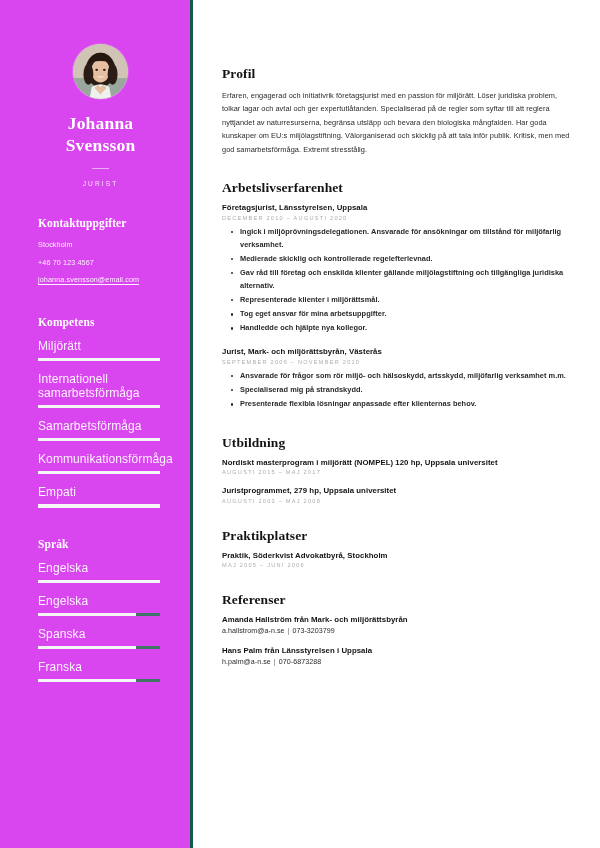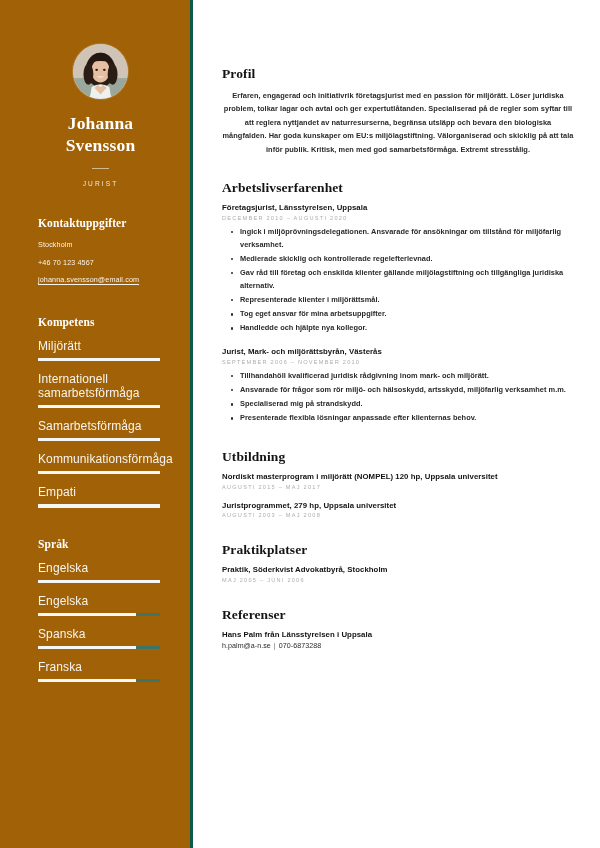--- a/index.html
+++ b/index.html
@@ -19,21 +19,21 @@
     height: 848px;
     background: #ffffff;
     display: flex;
   }
 
   
   .sidebar {
     position: relative;
     width: 193px;
     min-width: 193px;
-    background: #a16207;
+    background: #d946ef;
     color: #ffffff;
     padding: 0;
     box-sizing: border-box;
   }
   .sidebar::after {
     content: "";
     position: absolute;
     top: 0; right: 0; bottom: 0;
     width: 3px;
     background: #0f5b4a;
@@ -143,22 +143,21 @@
     margin: 0 0 7px 0;
     letter-spacing: 0.1px;
   }
   .section { margin-bottom: 15px; margin-top: 24px; }
   .profile-text {
     font-size: 7.4px;
     line-height: 1.82;
     color: #2a2a2a;
     letter-spacing: 0.05px;
     margin: 0;
-    text-align: center;
-    font-weight: bold;
+    text-align: left;
   }
   .job-title {
     font-size: 7.8px;
     font-weight: 700;
     color: #121212;
     margin: 0 0 2.5px 0;
     letter-spacing: 0.05px;
   }
   .job-dates {
     font-size: 5.6px;
@@ -347,21 +346,20 @@
           <li>Representerade klienter i miljörättsmål.</li>
           <li>Tog eget ansvar för mina arbetsuppgifter.</li>
           <li>Handledde och hjälpte nya kollegor.</li>
         </ul>
       </div>
 
       <div class="exp-block">
         <div class="job-title">Jurist, Mark- och miljörättsbyrån, Västerås</div>
         <div class="job-dates">SEPTEMBER 2006 – NOVEMBER 2010</div>
         <ul class="bullets">
-          <li>Tillhandahöll kvalificerad juridisk rådgivning inom mark- och miljörätt.</li>
           <li>Ansvarade för frågor som rör miljö- och hälsoskydd, artsskydd, miljöfarlig verksamhet m.m.</li>
           <li>Specialiserad mig på strandskydd.</li>
           <li>Presenterade flexibla lösningar anpassade efter klienternas behov.</li>
         </ul>
       </div>
     </section>
 
     <section class="section">
       <h2 class="main-heading">Utbildning</h2>
 
@@ -379,20 +377,26 @@
       <h2 class="main-heading">Praktikplatser</h2>
       <div class="entry">
         <div class="job-title">Praktik, Söderkvist Advokatbyrå, Stockholm</div>
         <div class="job-dates">MAJ 2005 – JUNI 2006</div>
       </div>
     </section>
 
     <section class="section">
       <h2 class="main-heading">Referenser</h2>
 
+      <div class="entry">
+        <div class="ref-name">Amanda Hallström  från  Mark- och miljörättsbyrån</div>
+        <div class="ref-contact">
+          <span>a.hallstrom@a-n.se</span><span class="ref-sep">|</span><span>073-3203799</span>
+        </div>
+      </div>
 
       <div class="entry">
         <div class="ref-name">Hans Palm  från  Länsstyrelsen i Uppsala</div>
         <div class="ref-contact">
           <span>h.palm@a-n.se</span><span class="ref-sep">|</span><span>070-6873288</span>
         </div>
       </div>
     </section>
 
   </main>

